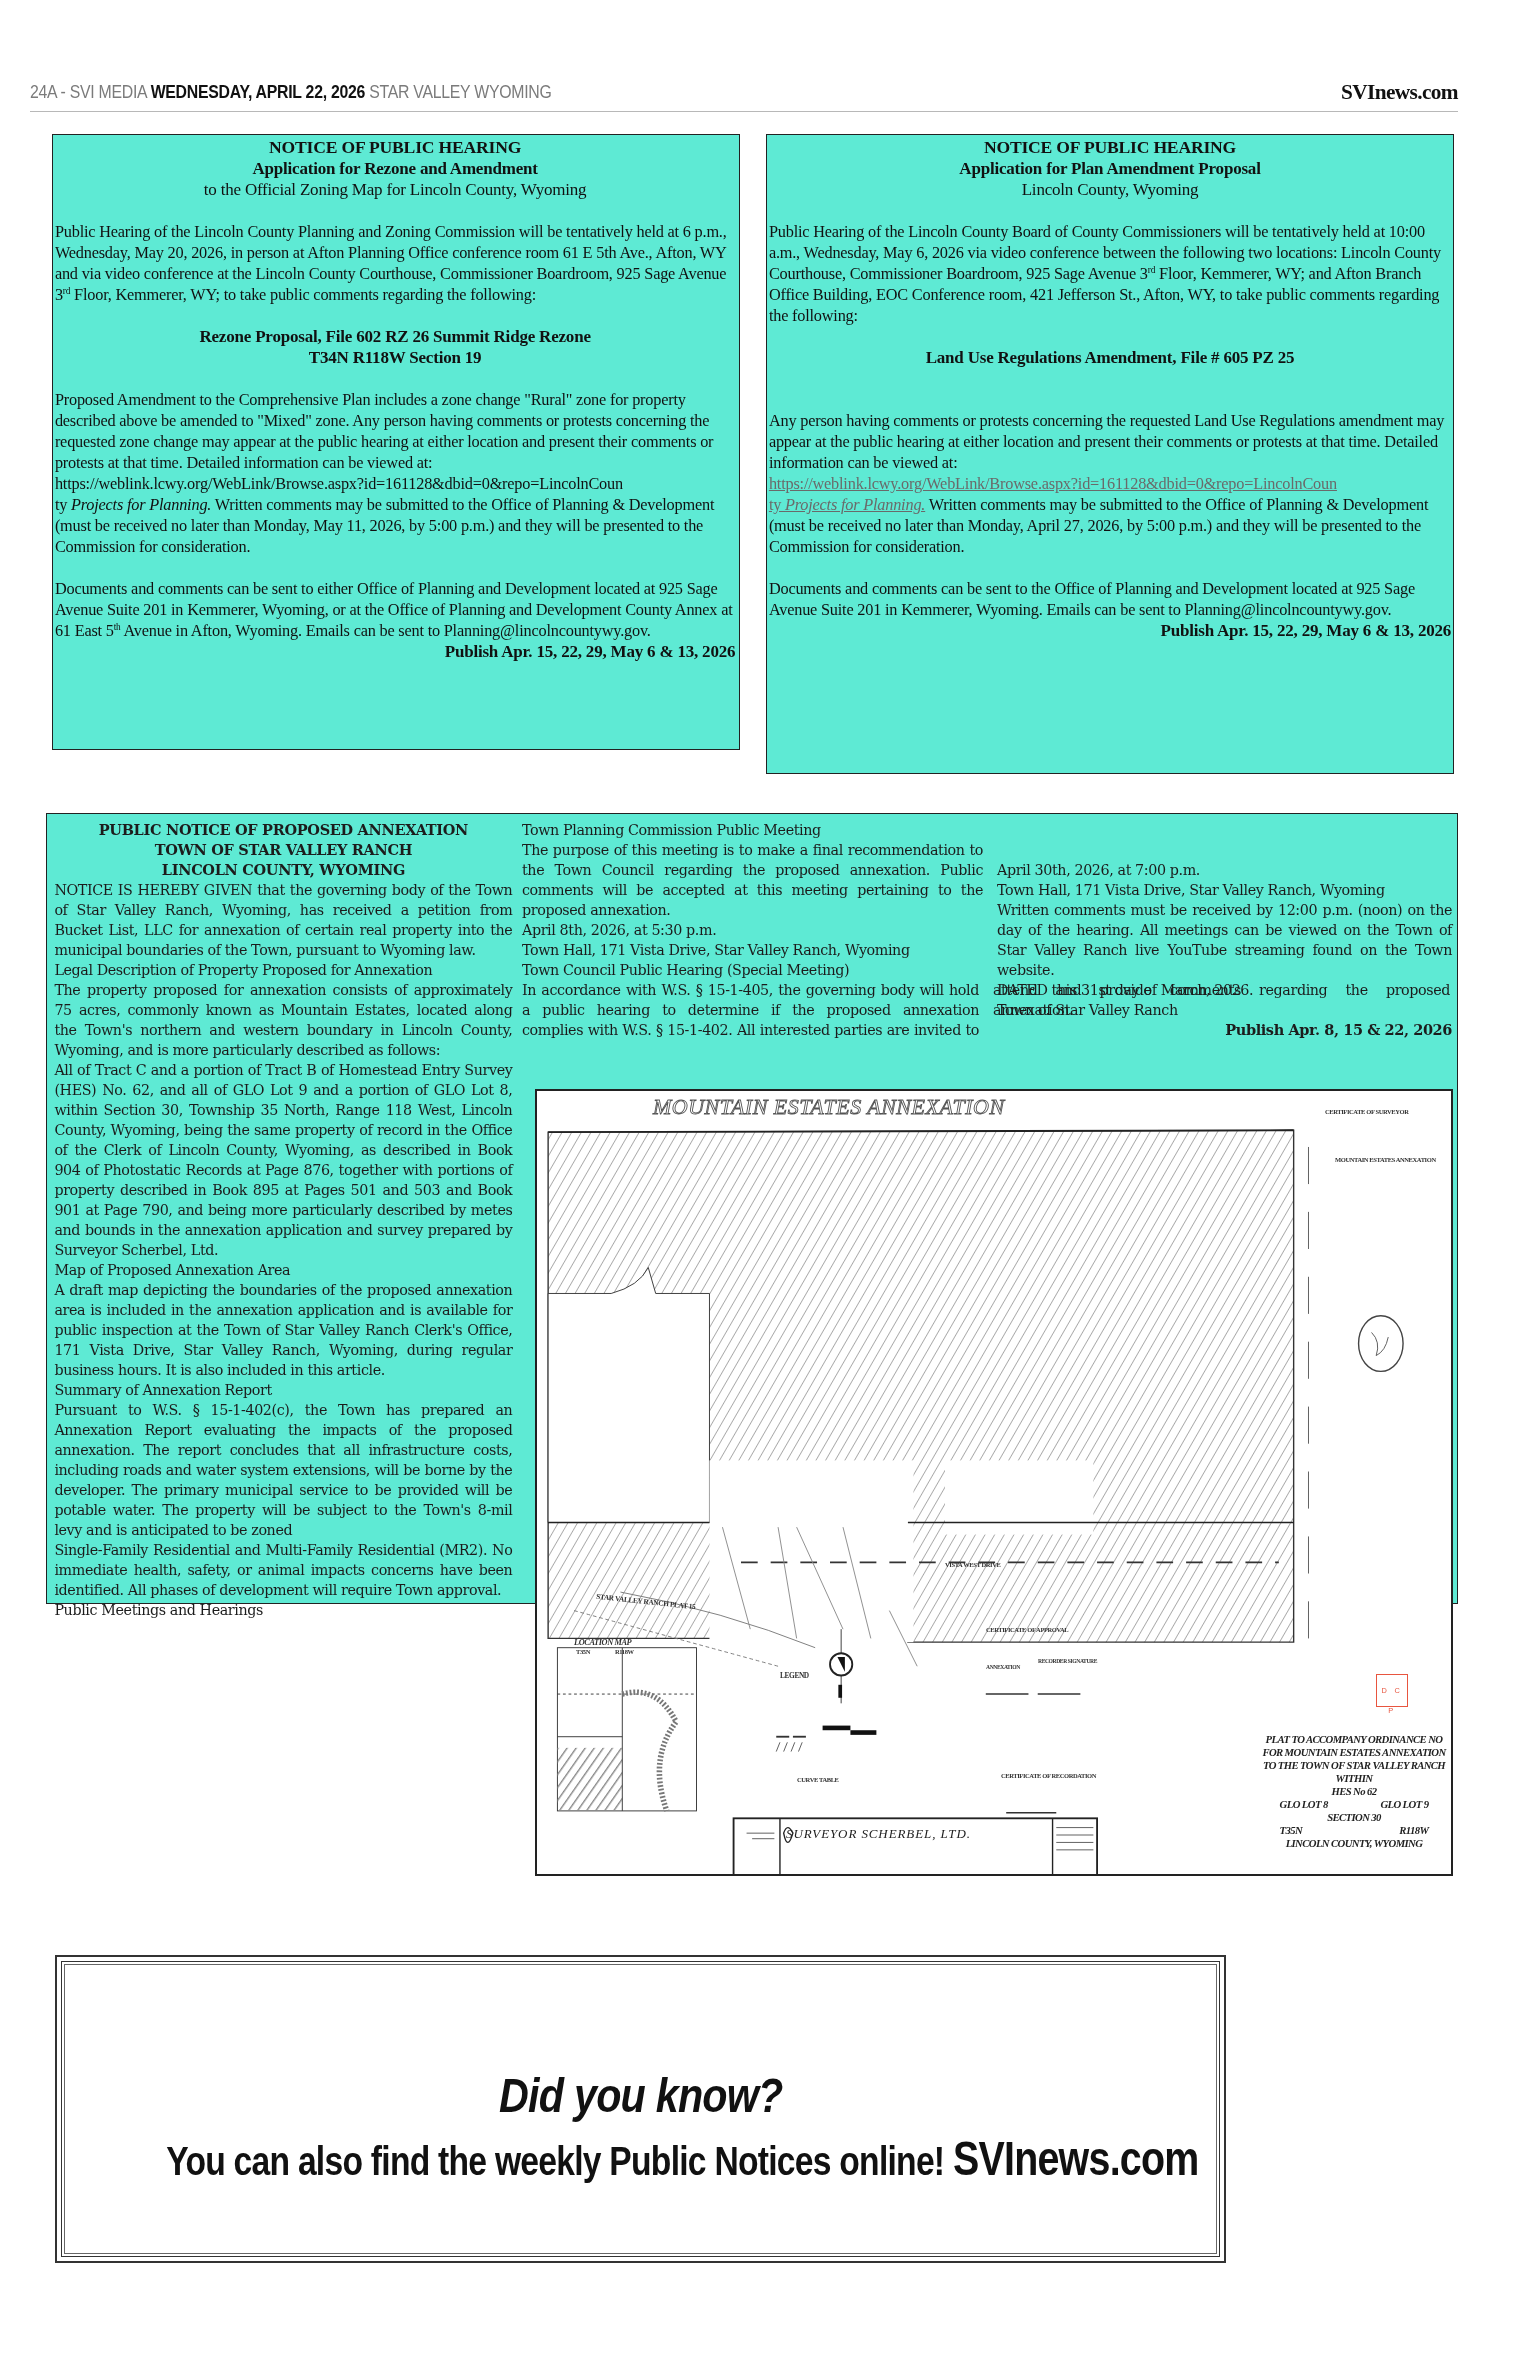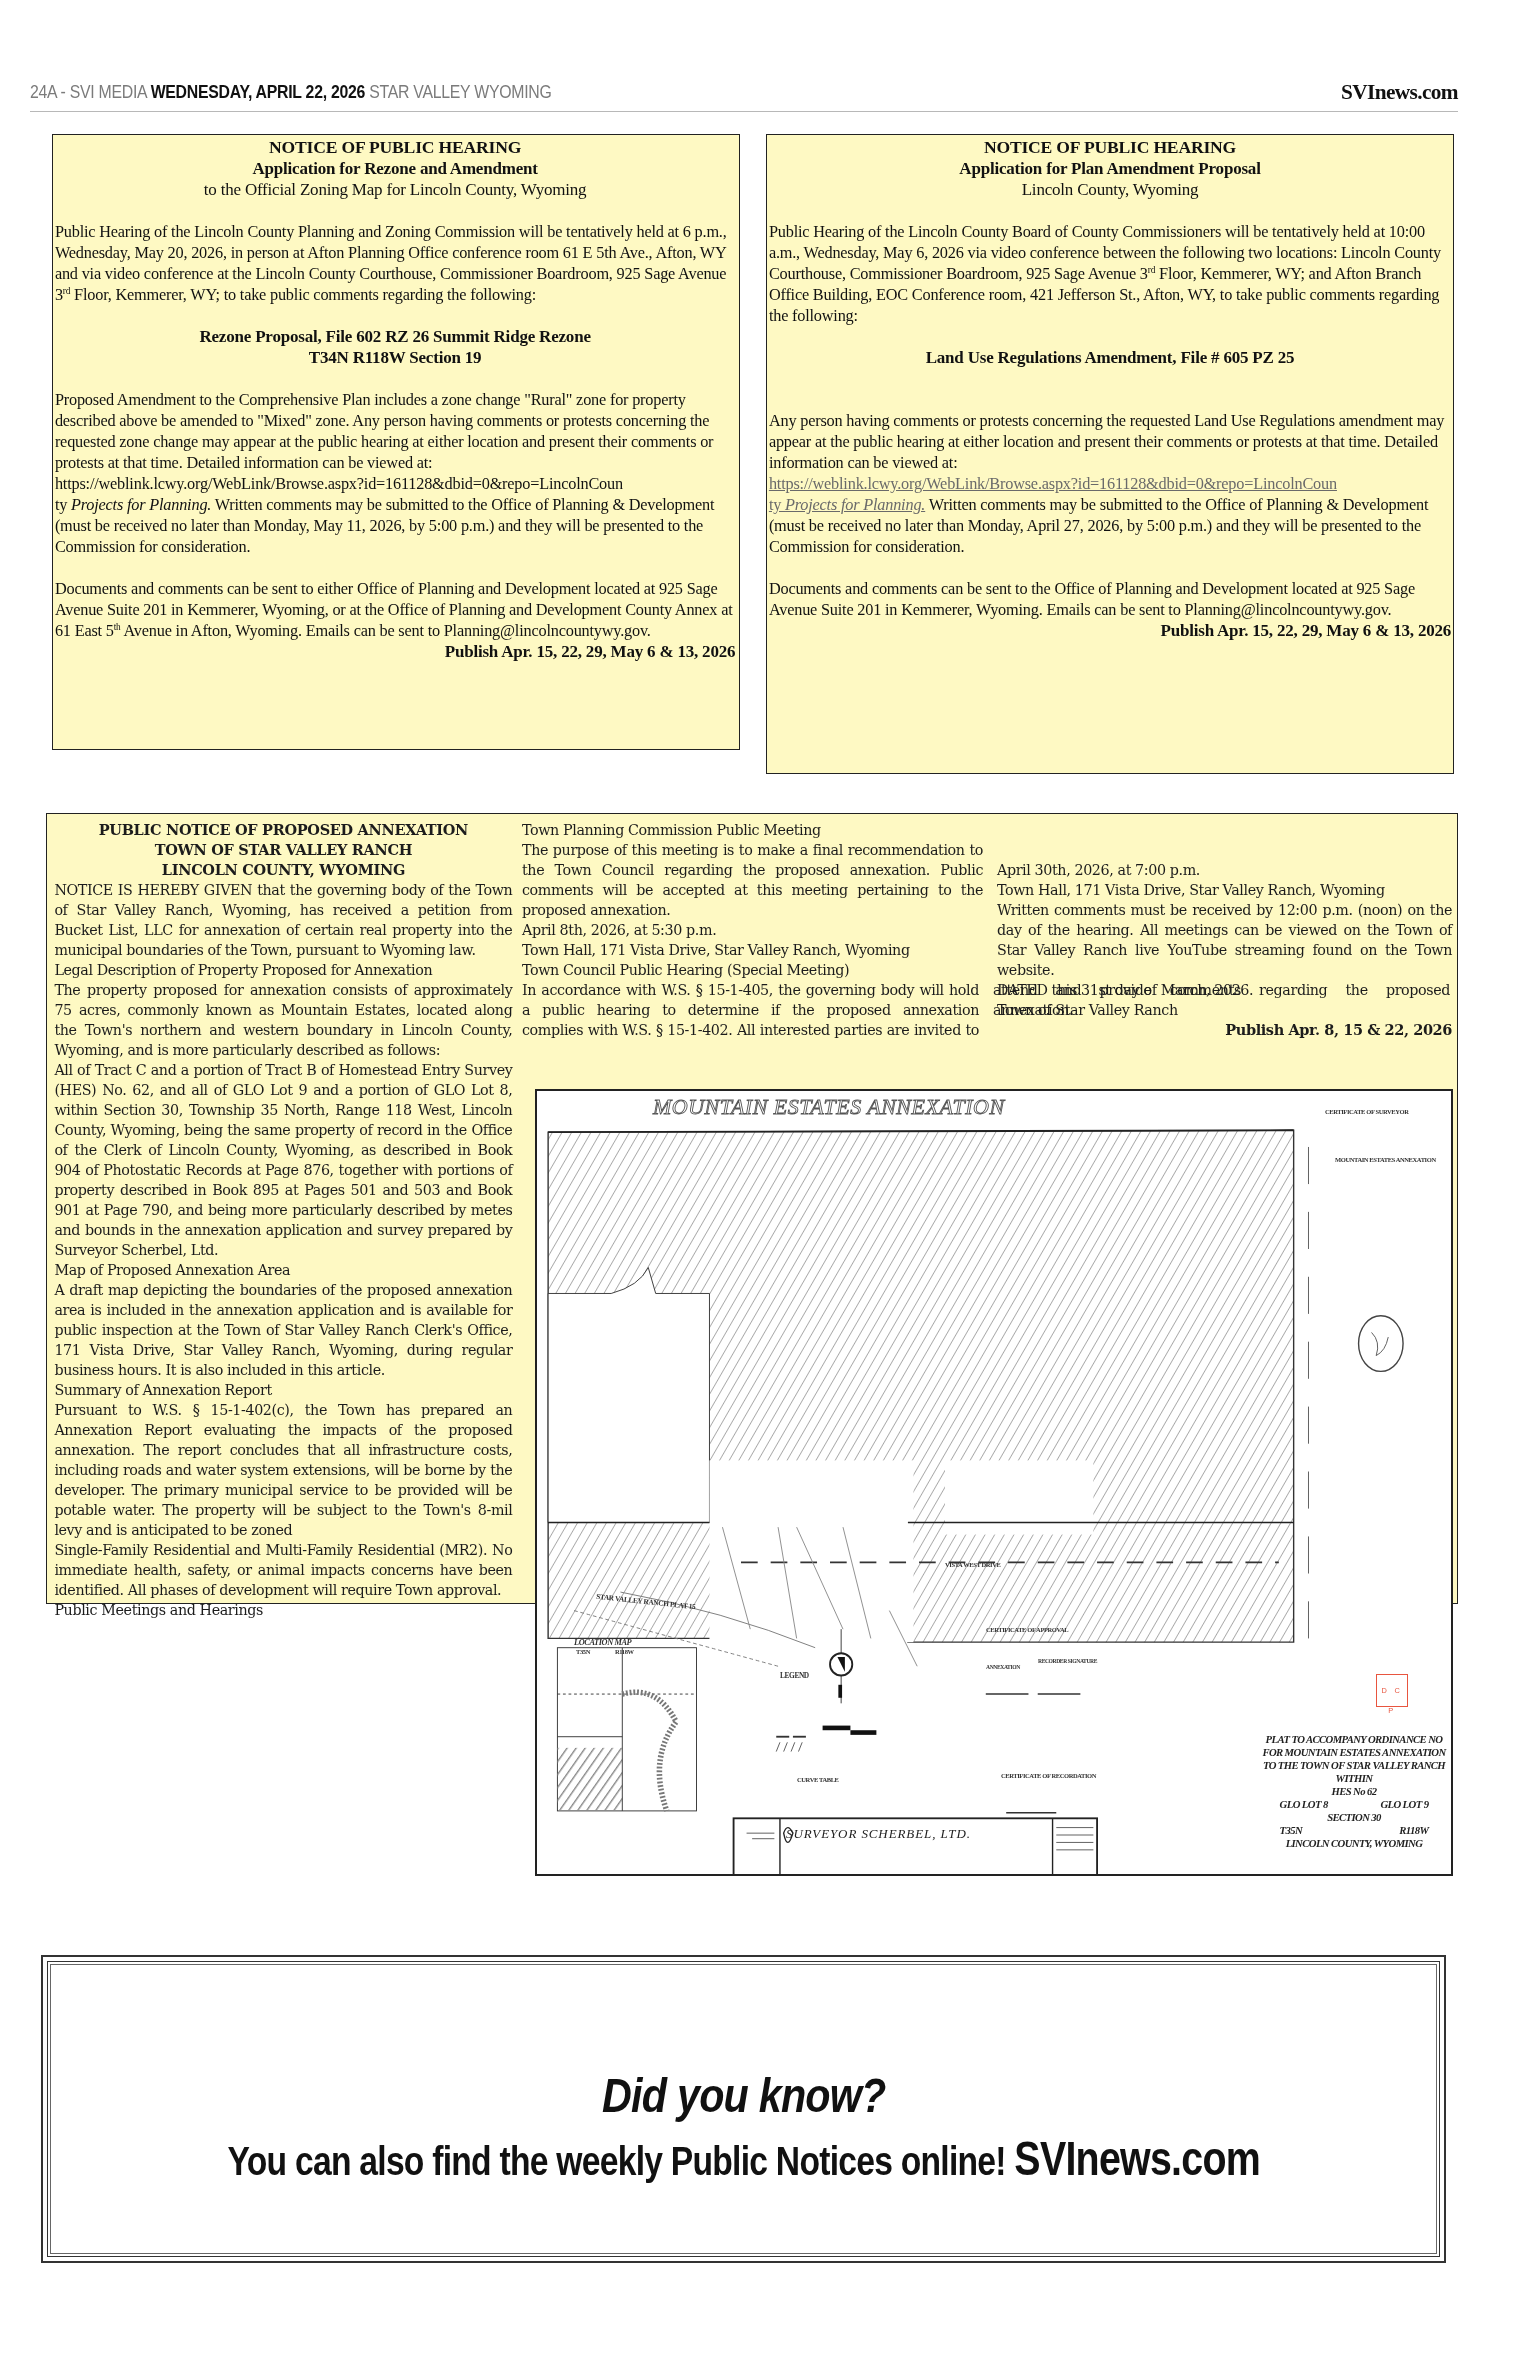--- a/index.html
+++ b/index.html
@@ -7,21 +7,21 @@
   body { position: relative; color: #111; font-family: "Liberation Serif", serif; }
 
   
   .masthead { position: absolute; left: 30px; top: 80px; width: 1428px; height: 32px; border-bottom: 1.9px solid #b8b8b8; }
   .masthead-left { position: absolute; left: 0; top: 1.9px; font-family: "Liberation Sans", sans-serif; font-size: 17.6px; letter-spacing: -0.3px; transform: scaleX(0.9); transform-origin: left; white-space: nowrap; }
   .mh-gray { color: #7b7b7b; }
   .mh-bold { color: #111; font-weight: bold; }
   .masthead-right { position: absolute; right: 0; top: 0px; font-family: "Liberation Serif", serif; font-weight: bold; font-size: 21.3px; letter-spacing: -0.6px; }
 
   
-  .box { position: absolute; border: 1.9px solid #222; background: #fef9c3; }
+  .box { position: absolute; border: 1.9px solid #222; background: #5eead4; }
   .tnr { font-family: "Liberation Serif", serif; font-size: 16.3px; line-height: 21px; letter-spacing: -0.2px; }
   .tnr .c { text-align: center; }
   .tnr .b { font-weight: bold; }
   .tnr p { margin: 0; }
   .tnr .gap { height: 21px; }
   .tnr .right { text-align: right; font-weight: bold; font-size: 17px; }
   .tnr sup { font-size: 9.3px; line-height: 0; }
   .link-gray { color: #6a6a6a; text-decoration: underline; }
   .box1 { left: 52px; top: 134px; width: 688px; height: 616px; padding: 1.9px 3.7px 0 1.9px; }
   .box2 { left: 766px; top: 134px; width: 688px; height: 640px; padding: 1.9px 1.9px 0 1.9px; }
@@ -41,21 +41,21 @@
   .map { position: absolute; left: 488px; top: 275px; width: 918px; height: 787px; border: 2.8px solid #222; background: #fff; overflow: hidden; }
   .map svg { position: absolute; left: 0; top: 0; }
   .map-title { position: absolute; left: 116px; top: 5.6px; font-family: "Liberation Serif", serif; font-size: 22px; letter-spacing: 0.5px; color: #fff; -webkit-text-stroke: 0.9px #555; font-style: italic; }
   .map-small { position: absolute; font-family: "Liberation Serif", serif; font-size: 6.5px; font-weight: bold; color: #333; white-space: nowrap; }
   .plat-block { position: absolute; left: 724px; top: 642px; width: 186px; text-align: center; font-family: "Liberation Serif", serif; font-style: italic; font-weight: bold; font-size: 10.7px; line-height: 13px; letter-spacing: -0.6px; color: #222; }
   .plat-block .row2 { display: flex; justify-content: space-between; padding: 0 18.6px; }
   .surveyor { position: absolute; left: 249px; top: 733px; font-family: "Liberation Serif", serif; font-style: italic; font-weight: normal; font-size: 13px; letter-spacing: 0.9px; color: #222; white-space: nowrap; }
   .dcp { position: absolute; left: 839px; top: 583px; width: 32px; height: 33px; border: 0.9px solid #e8553f; color: #e8553f; font-family: "Liberation Sans", sans-serif; font-size: 7.4px; text-align: center; padding-top: 5.6px; letter-spacing: 2.8px; }
 
   
-  .ad-outer { position: absolute; left: 41px; top: 1955px; width: 1405px; height: 308px; border: 2.8px solid #333; padding: 3.7px; }
+  .ad-outer { position: absolute; left: 55px; top: 1955px; width: 1171px; height: 308px; border: 2.8px solid #333; padding: 3.7px; }
   .ad-inner { width: 100%; height: 100%; border: 1.9px solid #333; position: relative; }
   .ad-inner:before { content: ""; position: absolute; inset: 1.9px; border: 0.9px solid #666; }
   .ad-title { position: absolute; left: 0; right: 0; top: 106px; text-align: center; font-family: "Liberation Sans", sans-serif; font-weight: bold; font-style: italic; font-size: 48px; letter-spacing: -0.9px; transform: scaleX(0.86); }
   .ad-line { position: absolute; left: 0; right: 0; top: 169px; text-align: center; white-space: nowrap; font-family: "Liberation Sans", sans-serif; font-weight: bold; font-size: 41px; letter-spacing: -0.9px; transform: scaleX(0.82); }
   .ad-site { font-size: 48px; }
 </style>
 </head>
 <body>
 
 <div class="masthead">

